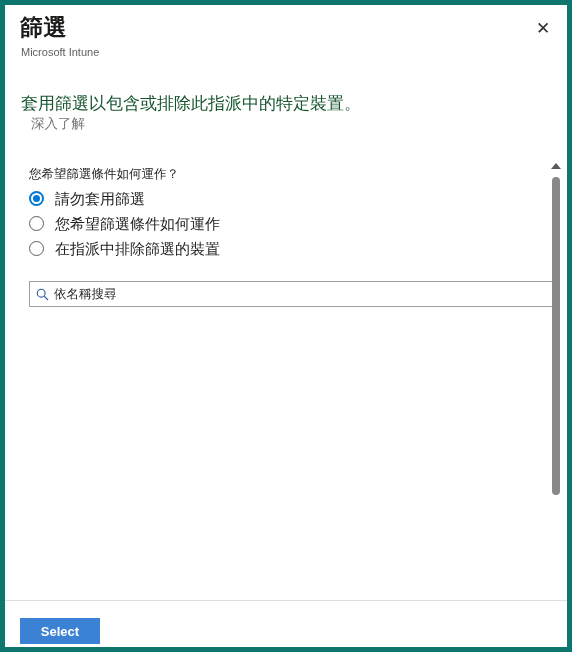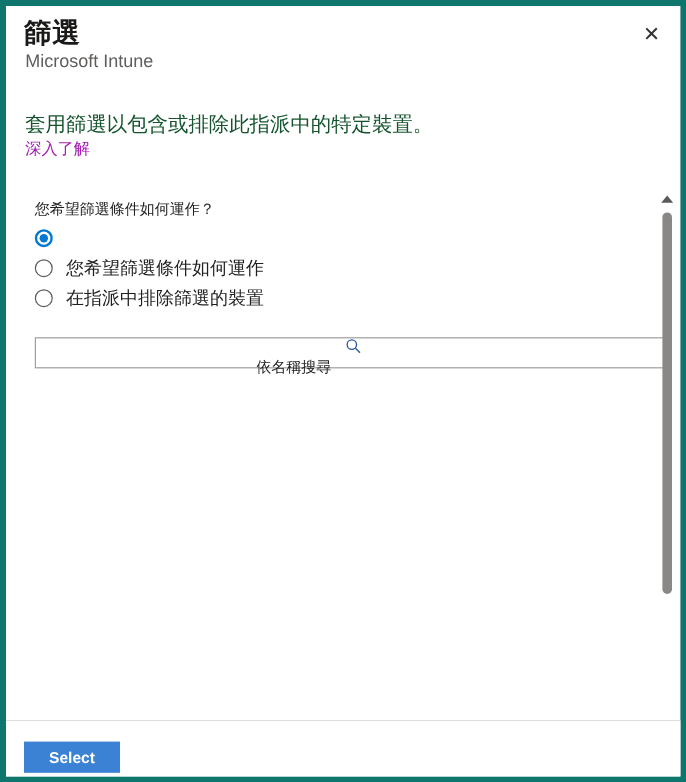--- a/index.html
+++ b/index.html
@@ -38,21 +38,21 @@
     font-size: 23px;
     font-weight: bold;
     letter-spacing: 0.5px;
     color: #1b1a19;
     line-height: 28px;
   }
   .subtitle {
     position: absolute;
     left: 16px;
     top: 40px;
-    font-size: 15px;
+    font-size: 11px;
     color: #605e5c;
     line-height: 14px;
   }
   .close-button {
     position: absolute;
     right: 6px;
     top: 6px;
     width: 36px;
     height: 34px;
     display: flex;
@@ -75,25 +75,25 @@
     position: absolute;
     left: 16px;
     top: 89px;
     width: 520px;
     font-size: 17px;
     line-height: 19px;
     color: #14532d;
   }
   .learn-more {
     position: absolute;
-    left: 16px;
+    left: 26px;
     top: 109px;
     font-size: 13.5px;
     line-height: 19px;
-    color: #a21caf;
+    color: #737373;
     text-decoration: none;
     cursor: pointer;
   }
 
   
   .scroll-region {
     position: absolute;
     left: 8px;
     top: 155px;
     width: 572px;
@@ -159,21 +159,20 @@
     position: absolute;
     left: 16px;
     top: 121px;
     width: 530px;
     height: 26px;
     box-sizing: border-box;
     border: 1px solid #a19f9d;
     background: #ffffff;
     display: flex;
     align-items: center;
-    flex-direction: column;
   }
   .search-icon {
     width: 24px;
     display: flex;
     align-items: center;
     justify-content: center;
     flex: 0 0 auto;
   }
   .search-input {
     border: none;
@@ -294,20 +293,21 @@
   <div class="description">套用篩選以包含或排除此指派中的特定裝置。</div>
   <a class="learn-more">深入了解</a>
 
   <div class="scroll-region">
 
     <div class="question-label">您希望篩選條件如何運作？</div>
 
     <div class="radio-group">
       <div class="radio-row checked">
         <span class="radio-mark"></span>
+        <span class="radio-label">請勿套用篩選</span>
       </div>
       <div class="radio-row">
         <span class="radio-mark"></span>
         <span class="radio-label">您希望篩選條件如何運作</span>
       </div>
       <div class="radio-row">
         <span class="radio-mark"></span>
         <span class="radio-label">在指派中排除篩選的裝置</span>
       </div>
     </div>

